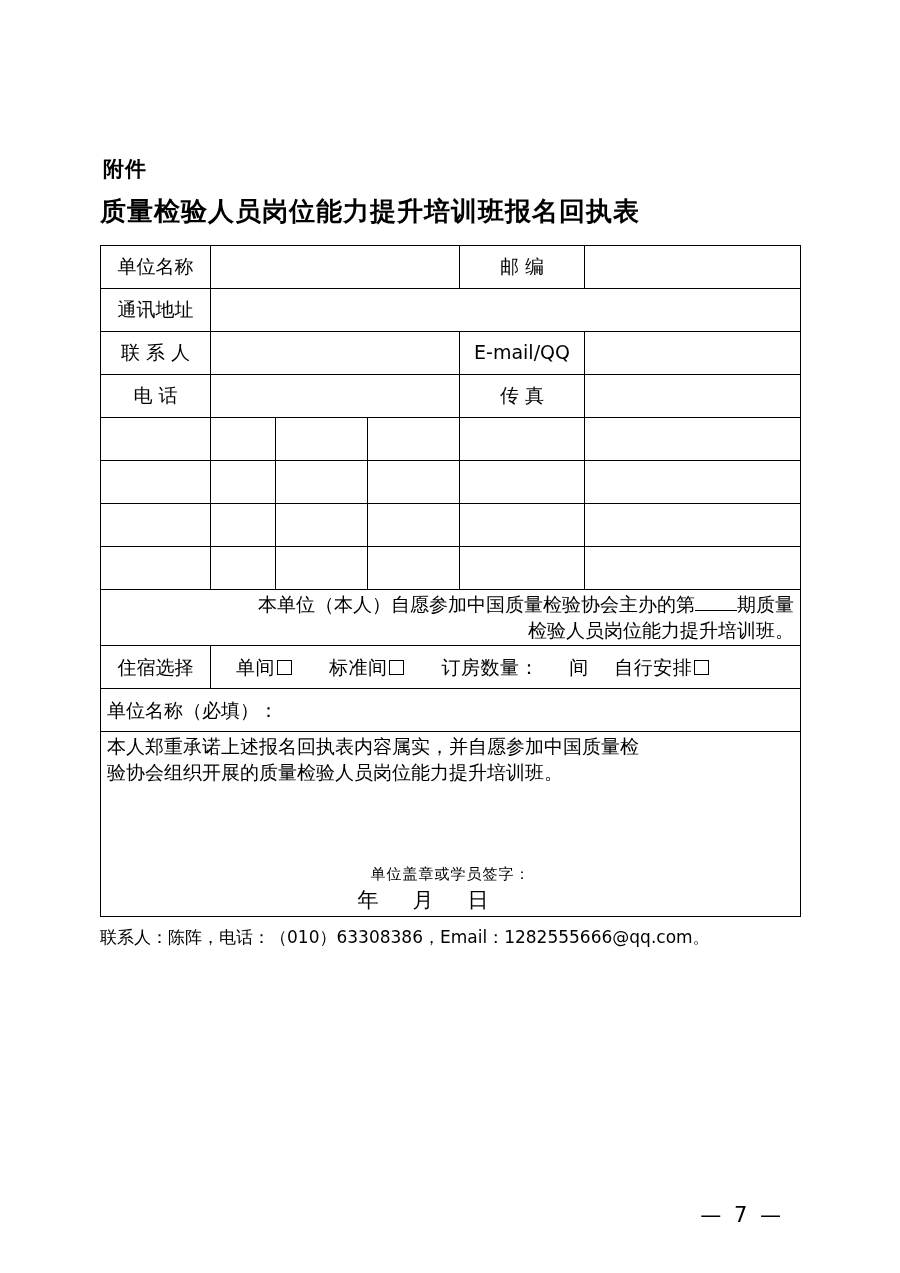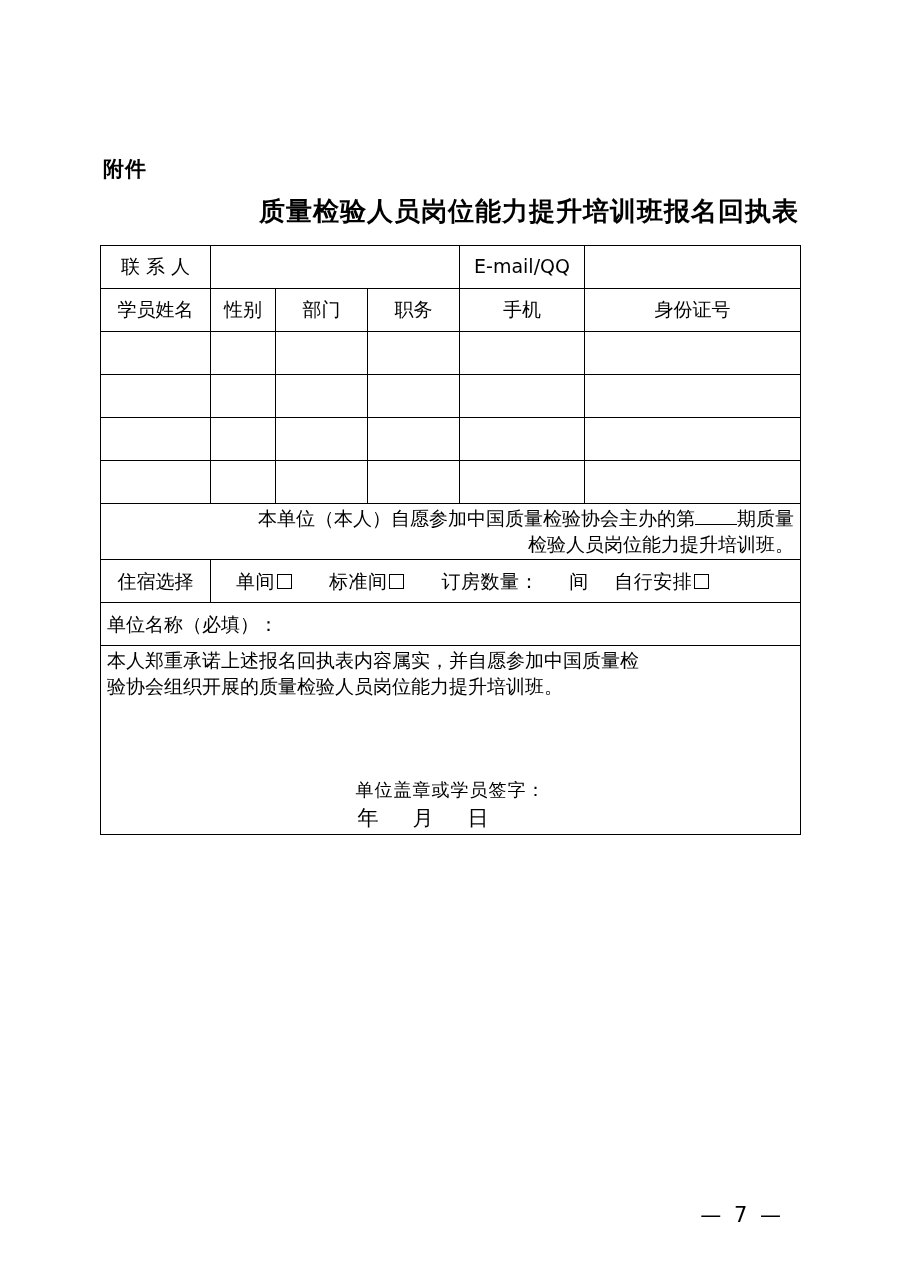--- a/index.html
+++ b/index.html
@@ -25,21 +25,21 @@
   .attachment-label {
     font-size: 21px;
     font-weight: bold;
     letter-spacing: 1px;
     margin: 0 0 12px 3px;
     line-height: 1.3;
   }
   .doc-title {
     font-size: 26px;
     font-weight: bold;
-    text-align: right;
+    text-align: left;
     letter-spacing: 1px;
     margin: 0 0 16px 0;
     line-height: 1.3;
   }
   table.form {
     border-collapse: collapse;
     width: 700px;
     table-layout: fixed;
     margin: 0 auto;
   }
@@ -85,21 +85,21 @@
     height: 250px;
     vertical-align: top;
     padding: 14px 10px 10px 10px;
     font-size: 19px;
     line-height: 1.9;
     position: relative;
   }
   .sign-line {
     text-align: center;
     margin-top: 78px;
-    font-size: 18px;
+    font-size: 15px;
     letter-spacing: 1px;
   }
   .date-line {
     text-align: center;
     margin-top: 2px;
     padding-right: 55px;
     font-size: 21px;
   }
   .date-line span { display: inline-block; }
   .date-sp { width: 34px; }
@@ -144,38 +144,46 @@
     <colgroup>
       <col style="width:110px">
       <col style="width:65px">
       <col style="width:92px">
       <col style="width:92px">
       <col style="width:125px">
       <col style="width:216px">
     </colgroup>
     <tbody>
 
-
+      <tr>
+        <td class="label-cell">单位名称</td>
+        <td colspan="3"></td>
+        <td class="label-cell">邮    编</td>
+        <td></td>
+      </tr>
+
+      <tr>
+        <td class="label-cell">通讯地址</td>
+        <td colspan="5"></td>
+      </tr>
 
       <tr>
         <td class="label-cell spread2">联 系 人</td>
         <td colspan="3"></td>
         <td class="label-cell email-cell">E-mail/QQ</td>
         <td></td>
       </tr>
 
-
-      <tr class="tall-row">
-        <td class="label-cell">学员姓名</td>
-        <td class="label-cell">性别</td>
-        <td class="label-cell">部门</td>
-        <td class="label-cell">职务</td>
-        <td class="label-cell">手机</td>
-        <td class="label-cell">身份证号</td>
-      </tr>
+      <tr>
+        <td class="label-cell spread2">电    话</td>
+        <td colspan="3"></td>
+        <td class="label-cell">传    真</td>
+        <td></td>
+      </tr>
+
 
       <tr class="tall-row">
         <td></td>
         <td></td>
         <td></td>
         <td></td>
         <td></td>
         <td></td>
       </tr>
 
@@ -236,16 +244,17 @@
           <span>验协会组织开展的质量检验人员岗位能力提升培训班。</span>
           <div class="sign-line">单位盖章或学员签字：</div>
           <div class="date-line">
             <span>年</span><span class="date-sp"></span><span>月</span><span class="date-sp"></span><span>日</span>
           </div>
         </td>
       </tr>
     </tbody>
   </table>
 
+  <div class="contact-footer">联系人：陈阵，电话：（010）63308386，Email：1282555666@qq.com。</div>
 
   <div class="page-number">— 7 —</div>
 
 </div>
 
 </body></html>

